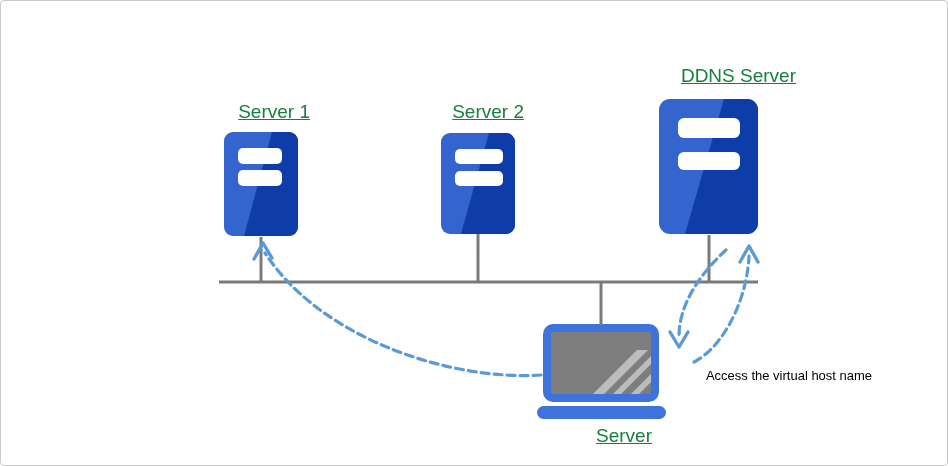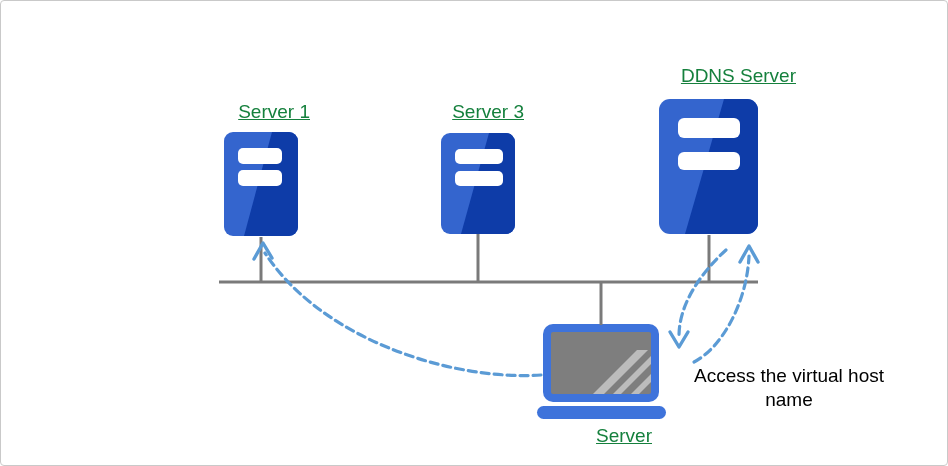--- a/index.html
+++ b/index.html
@@ -19,33 +19,33 @@
     text-align:right;
     font-size:19px;
     color:#15803d;
     white-space:nowrap;
     text-decoration:underline;
   }
   .annotation{
     position:absolute;
     left:687px;top:363px;width:202px;
     text-align:center;
-    font-size:19px;
+    font-size:13px;
     line-height:24px;
     color:#000000;
     white-space:normal;
   }
 </style>
 </head>
 <body>
 
 <div class="canvas">
 
   <div class="node-label" style="left:209px;top:100px;width:100px;">Server 1</div>
-  <div class="node-label" style="left:423px;top:100px;width:100px;">Server 3</div>
+  <div class="node-label" style="left:423px;top:100px;width:100px;">Server 2</div>
   <div class="node-label" style="left:655px;top:64px;width:140px;">DDNS Server</div>
   <div class="node-label" style="left:551px;top:424px;width:100px;">Server</div>
   <div class="annotation">Access the virtual host name</div>
 
   <svg class="icon" style="left:223px;top:131px;" width="74" height="104" viewBox="0 0 74 104">
     <defs>
         <clipPath id="s1c">
           <rect x="0" y="0" width="74" height="104" rx="9" ry="9"></rect>
         </clipPath>
       </defs>

